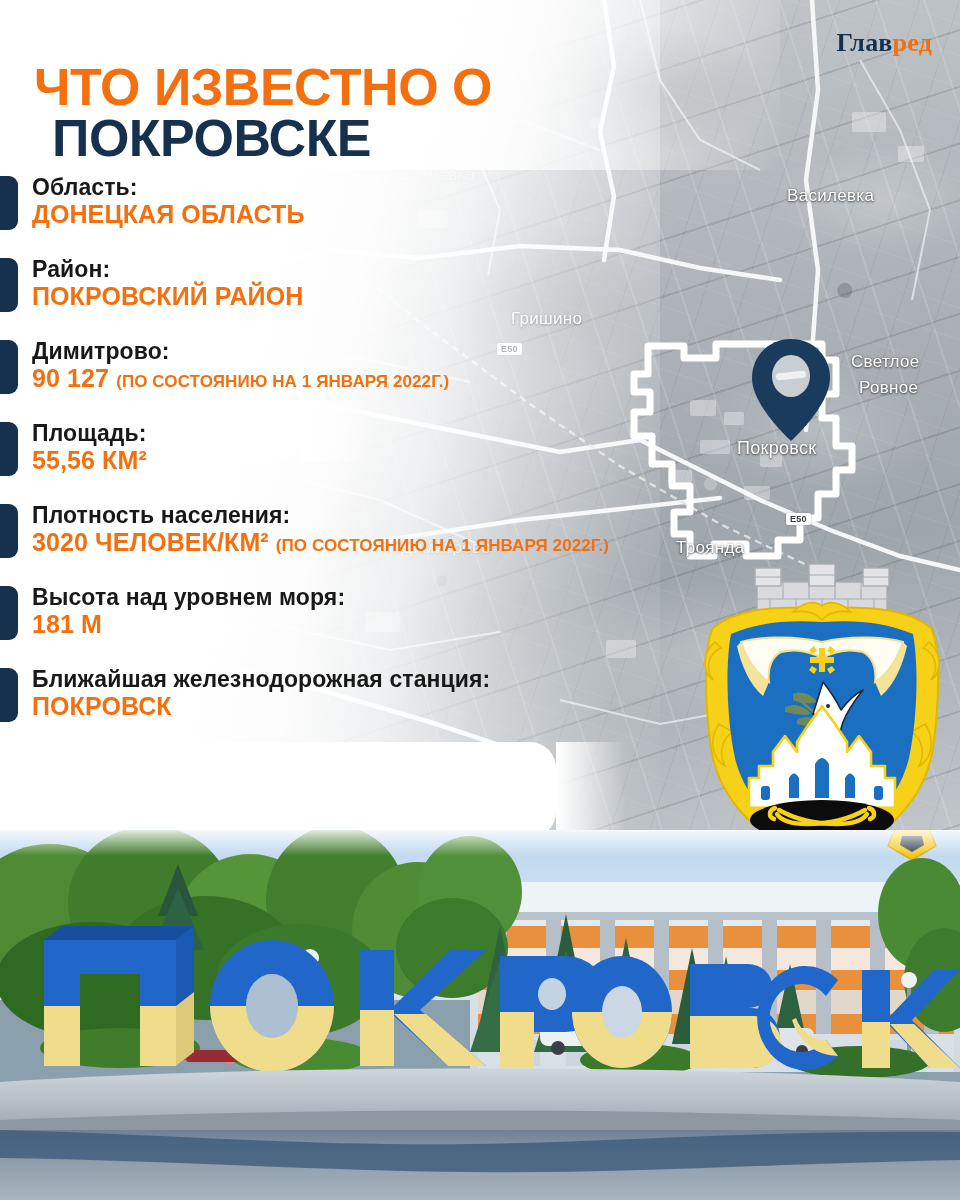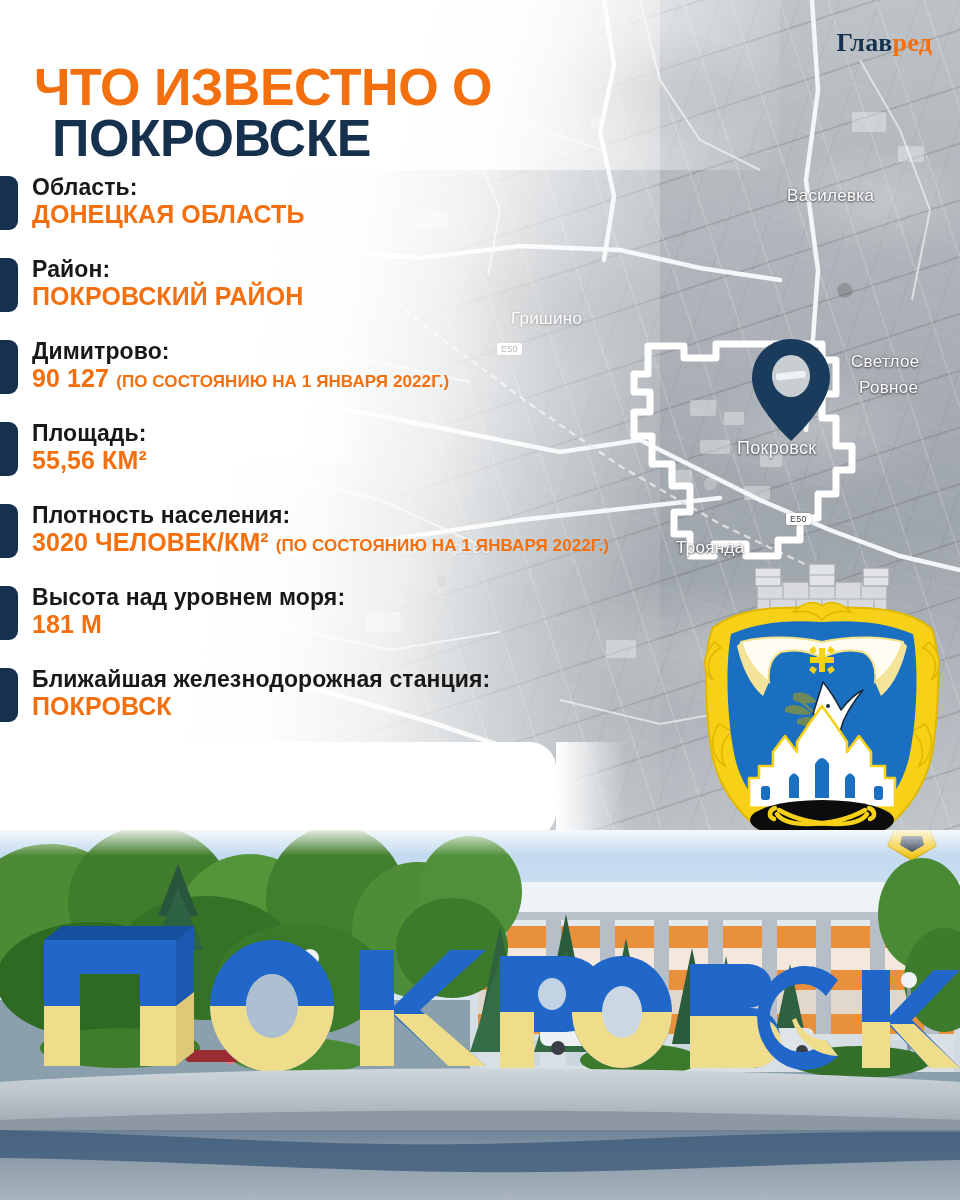--- a/index.html
+++ b/index.html
@@ -62,21 +62,21 @@
     letter-spacing:.3px;
     text-shadow:0 1px 2px rgba(0,0,0,.55), 0 0 3px rgba(0,0,0,.35);
     white-space:nowrap;
   }
   .town.dim { opacity:.55; }
   .town.dim2 { opacity:.38; }
 
   .road-shield {
     position:absolute;
     background:#ffffff; color:#3a3f45;
-    font-size:9px; font-weight:400;
+    font-size:9px; font-weight:700;
     padding:1px 4px; border-radius:2px;
     letter-spacing:.2px;
     box-shadow:0 0 2px rgba(0,0,0,.3);
   }
 
   
   .map-pin { position:absolute; }
 
   
   .white-panel {

